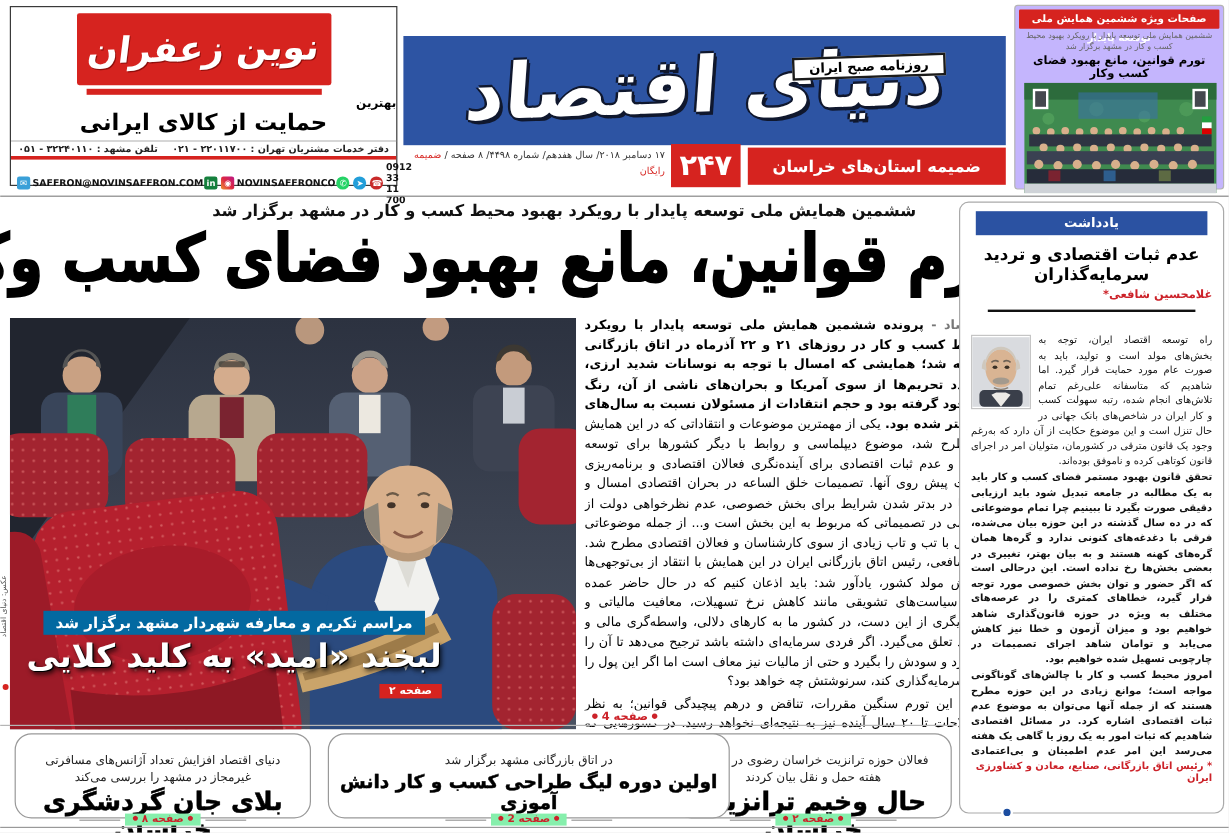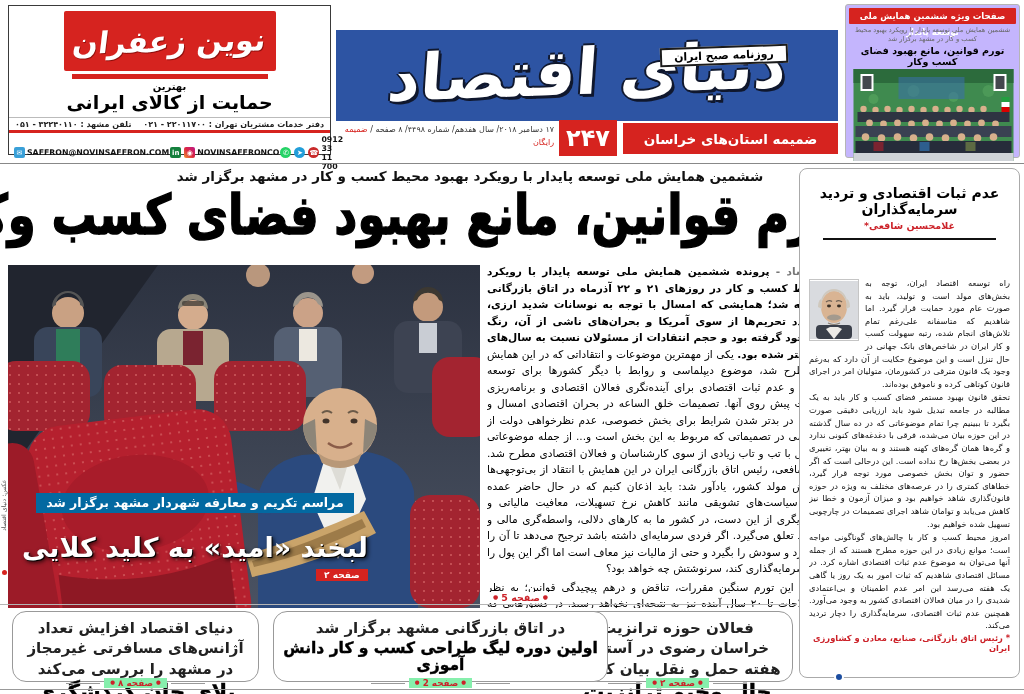--- a/index.html
+++ b/index.html
@@ -11,21 +11,21 @@
   }
   .abs { position:absolute; }
 
   
   .ad-box { left:8px; top:5px; width:323px; height:150px; border:1px solid #3a3a3a; background:#fff; direction:rtl; }
   .ad-logo { width:212px; height:60px; margin:5px auto 0; background:#d6231f; border-radius:2px;
              display:flex; align-items:center; justify-content:center; }
   .ad-logo span { color:#fff; font-weight:bold; font-size:30px; transform:skewX(-8deg) rotate(-1deg);
                   text-shadow:1px 1px 0 #8e0f0c; white-space:nowrap; }
   .ad-underline { width:196px; height:5px; background:#d6231f; margin:3px auto 0; }
-  .ad-best { text-align:center; font-size:10px; font-weight:bold; margin-top:2px; }
+  .ad-best { font-size:10px; font-weight:bold; margin-top:2px; }
   .ad-tagline { text-align:center; font-size:19px; font-weight:bold; line-height:1.1; }
   .ad-phones { display:flex; justify-content:space-between; border-top:1px solid #bbb; margin-top:4px;
                padding:2px 6px 1px; font-size:8px; font-weight:bold; color:#222; }
   .ad-redrule { height:3px; background:#d6231f; }
   .ad-contact { display:flex; direction:ltr; align-items:center; justify-content:space-between;
                 padding:2px 4px; font-size:7.8px; font-weight:bold; color:#111; }
   .cic { display:inline-flex; width:11px; height:11px; border-radius:2px; color:#fff; font-size:7px;
          align-items:center; justify-content:center; margin:0 1px; flex:none; }
   .cic.round { border-radius:50%; }
   .grp { display:flex; align-items:center; gap:1px; }
@@ -65,54 +65,54 @@
   .article .lead { font-weight:bold; }
   .article p + p { margin-top:2px; }
   .article-pageref { left:487px; top:592px; color:#cc2229; font-size:9.5px; font-weight:bold; background:#fff; padding:0 3px; }
   .article-pageref::before, .article-pageref::after { content:"●"; font-size:6px; color:#cc2229; margin:0 3px; vertical-align:2px; }
 
   
   .main-photo { left:8px; top:265px; width:472px; height:343px; overflow:hidden; }
   .caption { position:absolute; right:auto; left:14px; bottom:26px; text-align:center; }
   .cap-strip { display:inline-block; background:#0369a1; color:#fff; font-size:12.5px; font-weight:bold;
                padding:2px 10px 3px; }
-  .cap-headline { color:#fff; font-size:27px; font-weight:bold; margin-top:19px; white-space:nowrap;
+  .cap-headline { color:#fff; font-size:27px; font-weight:bold; margin-top:3px; white-space:nowrap;
                   text-shadow:1px 1px 0 #000, 2px 2px 4px rgba(0,0,0,.85); }
   .cap-page { display:inline-block; background:#d6231f; color:#fff; font-size:9px; font-weight:bold;
               padding:1px 8px; margin-top:3px; }
   .photo-credit { left:0; top:445px; width:10px; font-size:6.3px; color:#555; writing-mode:vertical-rl;
                   transform:rotate(180deg); letter-spacing:.5px; height:120px; text-align:center; }
   .credit-dot { left:2px; top:570px; width:5px; height:5px; border-radius:50%; background:#d6231f; }
 
   
   .note { left:799px; top:168px; width:221px; height:510px; border:1px solid #aaa; border-radius:8px;
           background:#fff; padding:7px 9px; }
   .note-bar { background:#2b52a2; color:#fff; font-size:11px; font-weight:bold; text-align:center;
               height:20px; line-height:20px; margin:0 4px; }
   .note-headline { font-size:14px; font-weight:bold; text-align:center; margin-top:9px; }
-  .note-author { color:#cc2229; font-size:9.5px; font-weight:bold; text-align:center; margin-top:3px; }
+  .note-author { color:#cc2229; font-size:9.5px; font-weight:bold; margin-top:3px; }
   .note-hr { height:2px; background:#111; margin:7px 14px 6px; }
   .note-body { position:absolute; left:9px; right:9px; top:108px; bottom:44px; overflow:hidden;
                font-size:8.3px; line-height:1.52; text-align:justify; color:#111; }
-  .note-body p + p { margin-top:1px; }
+  .note-body p + p { margin-top:1px;font-weight:bold; }
   .portrait { float:left; width:50px; height:62px; margin:2px 6px 2px 0; border:1px solid #c5c5c5; }
   .note-footer { position:absolute; left:9px; right:9px; bottom:24px; color:#cc2229; font-size:8.3px;
                  font-weight:bold; text-align:right; background:#fff; }
   .note-dot { position:absolute; left:34px; bottom:-5px; width:10px; height:10px; border-radius:50%;
               background:#1c4da0; border:2px solid #fff; }
 
   
   .sep-bottom { left:0; top:604px; width:797px; height:1px; background:#b5b5b5; }
   .page-bottom-rule { left:0; top:689px; width:1024px; height:1px; background:#999; }
   .bbox { top:611px; height:71px; border:1px solid #999; border-radius:14px; text-align:center;
           padding-top:6px; background:#fff; }
   .bbox.b-right { left:562px; width:231px; }
   .bbox.b-mid   { left:273px; width:335px; }
   .bbox.b-left  { left:12px;  width:247px; }
-  .b-kicker { font-size:15px; font-weight:bold; color:#222; line-height:1.35; padding:0 10px; }
+  .b-kicker { font-size:10px; font-weight:normal; color:#222; line-height:1.35; padding:0 10px;margin-top:10px; }
   .b-headline { font-size:21px; font-weight:bold; color:#000; line-height:1.1; margin-top:2px;
                 -webkit-text-stroke:.4px #000; }
   .b-headline.two { font-size:15.5px; }
   .b-pageref { position:absolute; bottom:-7px; left:0; width:100%; display:flex; align-items:center;
                justify-content:center; gap:4px; }
   .b-pageref .dashes { width:34px; height:1px; background:#999; }
   .b-pageref .txt { color:#cc2229; font-size:8.8px; font-weight:bold; background:#86efac; padding:0 3px; }
   .b-pageref .txt::before, .b-pageref .txt::after { content:"●"; font-size:5.5px; margin:0 3px; vertical-align:2px; }
 </style>
 </head>
@@ -234,21 +234,21 @@
   <div class="abs lead-kicker">ششمین همایش ملی توسعه پایدار با رویکرد بهبود محیط کسب و کار در مشهد برگزار شد</div>
   <div class="abs lead-headline">تورم قوانین، مانع بهبود فضای کسب وکار</div>
 
   <div class="abs article">
     <p>
       <span class="src">دنیای اقتصاد - </span><span class="lead">پرونده ششمین همایش ملی توسعه پایدار با رویکرد بهبود محیط کسب و کار در روزهای ۲۱ و ۲۲ آذرماه در اتاق بازرگانی مشهد بسته شد؛ همایشی که امسال با توجه به نوسانات شدید ارزی، اعمال مجدد تحریم‌ها از سوی آمریکا و بحران‌های ناشی از آن، رنگ دیگری به خود گرفته بود و حجم انتقادات از مسئولان نسبت به سال‌های گذشته بیشتر شده بود.</span>
       <span>یکی از مهمترین موضوعات و انتقاداتی که در این همایش دو روزه مطرح شد، موضوع دیپلماسی و روابط با دیگر کشورها برای توسعه اقتصادی بود و عدم ثبات اقتصادی برای آینده‌نگری فعالان اقتصادی و برنامه‌ریزی برای اقدامات پیش روی آنها. تصمیمات خلق الساعه در بحران اقتصادی امسال و اثرگذاری آنها در بدتر شدن شرایط برای بخش خصوصی، عدم نظرخواهی دولت از بخش خصوصی در تصمیماتی که مربوط به این بخش است و... از جمله موضوعاتی بود که امسال با تب و تاب زیادی از سوی کارشناسان و فعالان اقتصادی مطرح شد. غلامحسین شافعی، رئیس اتاق بازرگانی ایران در این همایش با انتقاد از بی‌توجهی‌ها به توان بخش مولد کشور، یادآور شد: باید اذعان کنیم که در حال حاضر عمده فرصت‌ها و سیاست‌های تشویقی مانند کاهش نرخ تسهیلات، معافیت مالیاتی و مشوق‌های دیگری از این دست، در کشور ما به کارهای دلالی، واسطه‌گری مالی و امور غیرمولد تعلق می‌گیرد. اگر فردی سرمایه‌ای داشته باشد ترجیح می‌دهد تا آن را در بانک بگذارد و سودش را بگیرد و حتی از مالیات نیز معاف است اما اگر این پول را بخش مولد سرمایه‌گذاری کند، سرنوشتش چه خواهد بود؟</span>
     </p>
     <p>وی گفت: با این تورم سنگین مقررات، تناقض و درهم پیچیدگی قوانین؛ به نظر می‌رسد اصلاحات تا ۲۰ سال آینده نیز به نتیجه‌ای نخواهد رسید. در کشورهایی که موفق به اصلاح‌گری شده‌اند، قوانین گذشته کنار گذاشته شد و گروهی مستقل از بخش‌های مختلف آمدند و قانونی جدیدی نوشتند و هر آنچه در تضاد با آن بود، کنار گذاشته شد.</p>
   </div>
-  <div class="abs article-pageref">صفحه 5</div>
+  <div class="abs article-pageref">صفحه 4</div>
 
   <div class="abs main-photo">
     <svg width="472" height="343" viewBox="0 0 472 343">
       <defs>
         <linearGradient id="bgGrad" x1="0" y1="0" x2="0" y2="1">
           <stop offset="0" stop-color="#2c3240"></stop>
             <stop offset="1" stop-color="#4a5262"></stop>
         </linearGradient>
         <pattern id="seatDots" width="9" height="9" patternUnits="userSpaceOnUse">
           <circle cx="2" cy="2" r="1" fill="#d86a6a" opacity=".8"></circle>
@@ -332,20 +332,21 @@
     <div class="caption">
       <div><span class="cap-strip">مراسم تکریم و معارفه شهردار مشهد برگزار شد</span></div>
       <div class="cap-headline">لبخند «امید» به کلید کلایی</div>
       <div style="text-align:right;"><span class="cap-page">صفحه ۲</span></div>
     </div>
   </div>
   <div class="abs photo-credit">عکس: دنیای اقتصاد</div>
   <div class="abs credit-dot"></div>
 
   <div class="abs note">
+    <div class="note-bar">یادداشت</div>
     <div class="note-headline">عدم ثبات اقتصادی و تردید سرمایه‌گذاران</div>
     <div class="note-author">غلامحسین شافعی*</div>
     <div class="note-hr"></div>
     <div class="note-body">
       <svg class="portrait" viewBox="0 0 48 58">
         <rect width="48" height="58" fill="#d9dbdf"></rect>
         <rect x="6" y="44" width="36" height="14" rx="4" fill="#3a3f4a"></rect>
         <path d="M16,48 L24,58 L32,48 L28,46 L20,46 Z" fill="#eceae6"></path>
         <ellipse cx="24" cy="26" rx="13" ry="16" fill="#d9b493"></ellipse>
         <path d="M11,22 a13,14 0 0 1 26,0 l-3,-6 a11,10 0 0 0 -20,0 z" fill="#cfc8bd"></path>

